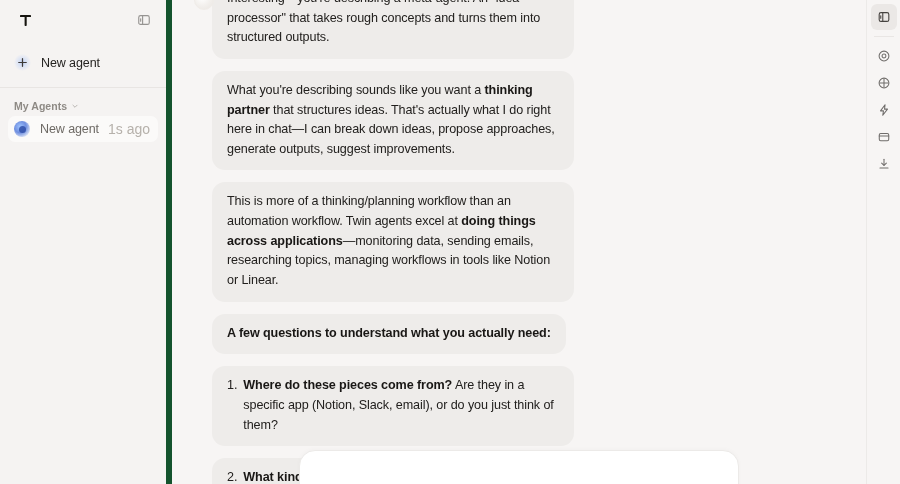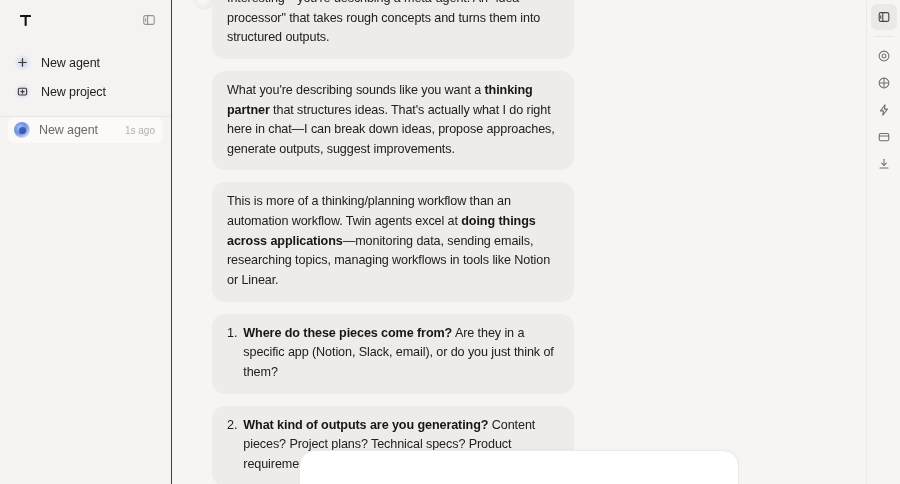--- a/index.html
+++ b/index.html
@@ -8,23 +8,24 @@
     font-family: "Liberation Sans", sans-serif;
     background: #f7f5f4;
     overflow: hidden;
   }
   .app { display: flex; width: 900px; height: 484px; }
 
   
   .sidebar {
     width: 172px; height: 484px;
     background: #f5f3f2;
-    border-right: 1px solid #14532d;
+    border-right: 6px solid #14532d;
     display: flex; flex-direction: column;
     flex: 0 0 172px;
+    text-align: right;
   }
   .sb-top {
     height: 40px;
     display: flex; align-items: center; justify-content: space-between;
     padding: 0 12px 0 14px;
   }
   .logo {
     width: 22px; height: 22px;
     display: flex; align-items: center; justify-content: center;
     font-size: 17px; font-weight: 700; color: #16140f;
@@ -88,21 +89,21 @@
     width: 7px; height: 7px; border-radius: 50%;
     background: #2f4fa8; display:block; opacity:.85;
   }
   .agent-name {
     flex: 1 1 auto;
     font-size: 12.5px; color: #6d6964; font-weight: 400;
     letter-spacing: -0.1px;
     white-space: nowrap; overflow: hidden; text-overflow: ellipsis;
   }
   .agent-time {
-    font-size: 10px; color: #b6b1ab; font-weight: 400;
+    font-size: 14px; color: #b6b1ab; font-weight: 400;
     white-space: nowrap;
   }
 
   
   .chat {
     flex: 1 1 auto; height: 484px;
     position: relative; overflow: hidden;
     background: #f7f5f4;
   }
   .scroll {
@@ -203,35 +204,33 @@
         <span class="nav-ico blue">
           <svg width="11" height="11" viewBox="0 0 12 12" fill="none" stroke="#3e3b38" stroke-width="1.35">
             <line x1="6" y1="1.9" x2="6" y2="10.1"></line>
               <line x1="1.9" y1="6" x2="10.1" y2="6"></line>
           </svg>
         </span>
         <span class="nav-label">New agent</span>
       </div>
 
 
-      <div class="nav-item">
-        <span class="nav-ico purple">
-          <svg width="11" height="11" viewBox="0 0 12 12" fill="none" stroke="#3e3b38" stroke-width="1.2">
-            <rect x="1.5" y="2.4" width="9" height="7.4" rx="1.3"></rect>
-            <line x1="6" y1="4.4" x2="6" y2="7.8"></line>
-              <line x1="4.3" y1="6.1" x2="7.7" y2="6.1"></line>
-          </svg>
-        </span>
-        <span class="nav-label">New project</span>
-      </div>
 
     </nav>
 
     <div class="sb-divider"></div>
 
+    <div class="group-head">
+      <span class="group-title">My Agents</span>
+      <span class="chev">
+        <svg width="8" height="8" viewBox="0 0 10 10" fill="none" stroke="#8e8a85" stroke-width="1.2">
+          <polyline points="2.4,4 5,6.6 7.6,4"></polyline>
+        </svg>
+      </span>
+    </div>
 
     <div class="agent-list">
       <div class="agent-row">
         <span class="agent-av">
             <i></i>
           </span>
         <span class="agent-name">New agent</span>
         <span class="agent-time">1s ago</span>
       </div>
     </div>
@@ -245,20 +244,23 @@
             <div class="avatar-top"></div>
             <div class="bubble first"><span>Interesting—you're describing a meta-agent. An "idea processor" that takes rough concepts and turns them into structured outputs.</span></div>
           </div>
           <div class="bubble-wrap">
             <div class="bubble"><span>What you're describing sounds like you want a </span><b>thinking partner</b><span> that structures ideas. That's actually what I do right here in chat—I can break down ideas, propose approaches, generate outputs, suggest improvements.</span></div>
           </div>
           <div class="bubble-wrap">
             <div class="bubble"><span>This is more of a thinking/planning workflow than an automation workflow. Twin agents excel at </span><b>doing things across applications</b><span>—monitoring data, sending emails, researching topics, managing workflows in tools like Notion or Linear.</span></div>
           </div>
           <div class="bubble-wrap">
+            <div class="bubble short"><b>A few questions to understand what you actually need:</b></div>
+          </div>
+          <div class="bubble-wrap">
             <div class="bubble">
               <div class="numrow">
                 <span class="num">1.</span>
                 <span class="numtxt"><b>Where do these pieces come from?</b><span> Are they in a specific app (Notion, Slack, email), or do you just think of them?</span></span>
               </div>
             </div>
           </div>
           <div class="bubble-wrap">
             <div class="bubble">
               <div class="numrow">

